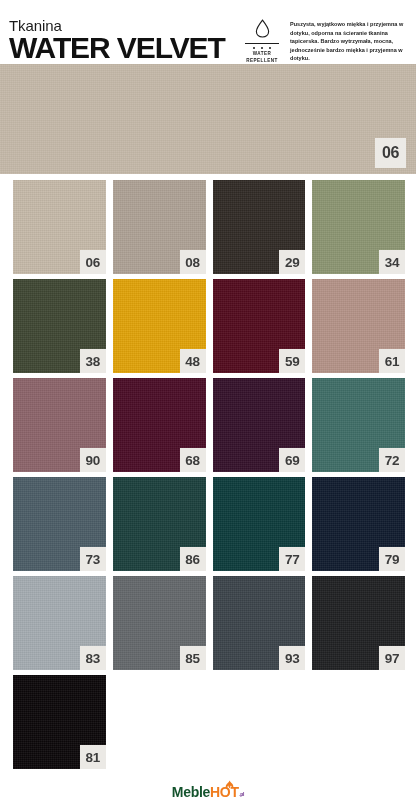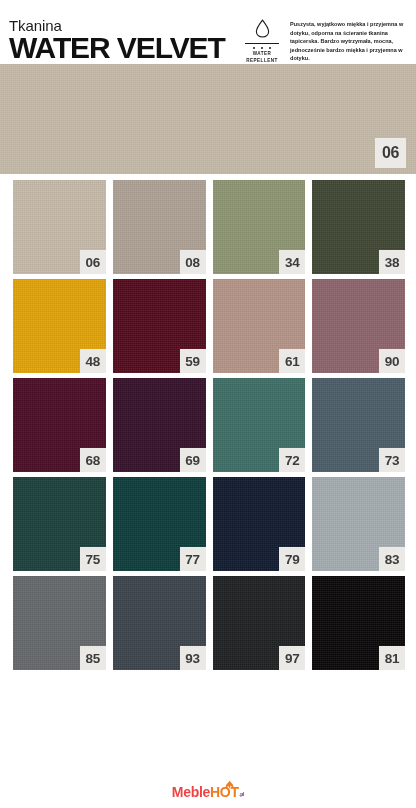--- a/index.html
+++ b/index.html
@@ -246,20 +246,24 @@
 <div class="grid">
     <div class="cell">
       <div class="swatch" style="background-color: rgb(197, 185, 168);"></div>
       <div class="code">06</div>
     </div>
     <div class="cell">
       <div class="swatch" style="background-color: rgb(173, 161, 148);"></div>
       <div class="code">08</div>
     </div>
     <div class="cell">
+      <div class="swatch" style="background-color: rgb(48, 42, 37);"></div>
+      <div class="code">29</div>
+    </div>
+    <div class="cell">
       <div class="swatch" style="background-color: rgb(139, 149, 113);"></div>
       <div class="code">34</div>
     </div>
     <div class="cell">
       <div class="swatch" style="background-color: rgb(62, 70, 50);"></div>
       <div class="code">38</div>
     </div>
     <div class="cell">
       <div class="swatch" style="background-color: rgb(224, 162, 8);"></div>
       <div class="code">48</div>
@@ -287,21 +291,21 @@
     <div class="cell">
       <div class="swatch" style="background-color: rgb(62, 109, 102);"></div>
       <div class="code">72</div>
     </div>
     <div class="cell">
       <div class="swatch" style="background-color: rgb(75, 92, 102);"></div>
       <div class="code">73</div>
     </div>
     <div class="cell">
       <div class="swatch" style="background-color: rgb(27, 63, 60);"></div>
-      <div class="code">75</div>
+      <div class="code">86</div>
     </div>
     <div class="cell">
       <div class="swatch" style="background-color: rgb(12, 59, 59);"></div>
       <div class="code">77</div>
     </div>
     <div class="cell">
       <div class="swatch" style="background-color: rgb(16, 27, 46);"></div>
       <div class="code">79</div>
     </div>
     <div class="cell">
@@ -327,17 +331,17 @@
     <div class="cell empty"></div>
   </div>
 
 <div class="footer">
   <div class="logo">
     <span class="flame">
       <svg width="12" height="10" viewBox="0 0 12 10" aria-hidden="true">
         <path d="M5.6 0.4 C4.6 2.6 3.0 3.4 2.0 5.2 C1.2 6.7 1.9 8.6 3.6 9.3 C2.9 7.9 3.3 6.6 4.4 5.6 C4.4 7.0 5.0 8.0 6.2 8.6 C5.8 7.4 6.1 6.4 7.0 5.5 C7.3 6.7 8.1 7.2 8.8 8.2 C9.9 6.6 9.2 4.6 8.0 3.4 C6.9 2.3 6.0 1.6 5.6 0.4 Z" fill="#f07c1e"></path>
       </svg>
     </span>
-    <span class="logo-meble" style="color: #ef4444;">Meble</span>
+    <span class="logo-meble" style="color: #14532d;">Meble</span>
     <span class="logo-hot" style="color: rgb(240, 124, 30);">HOT</span>
     <span class="logo-pl" style="color: rgb(107, 45, 139);">.pl</span>
   </div>
 </div>
 
 </body></html>

